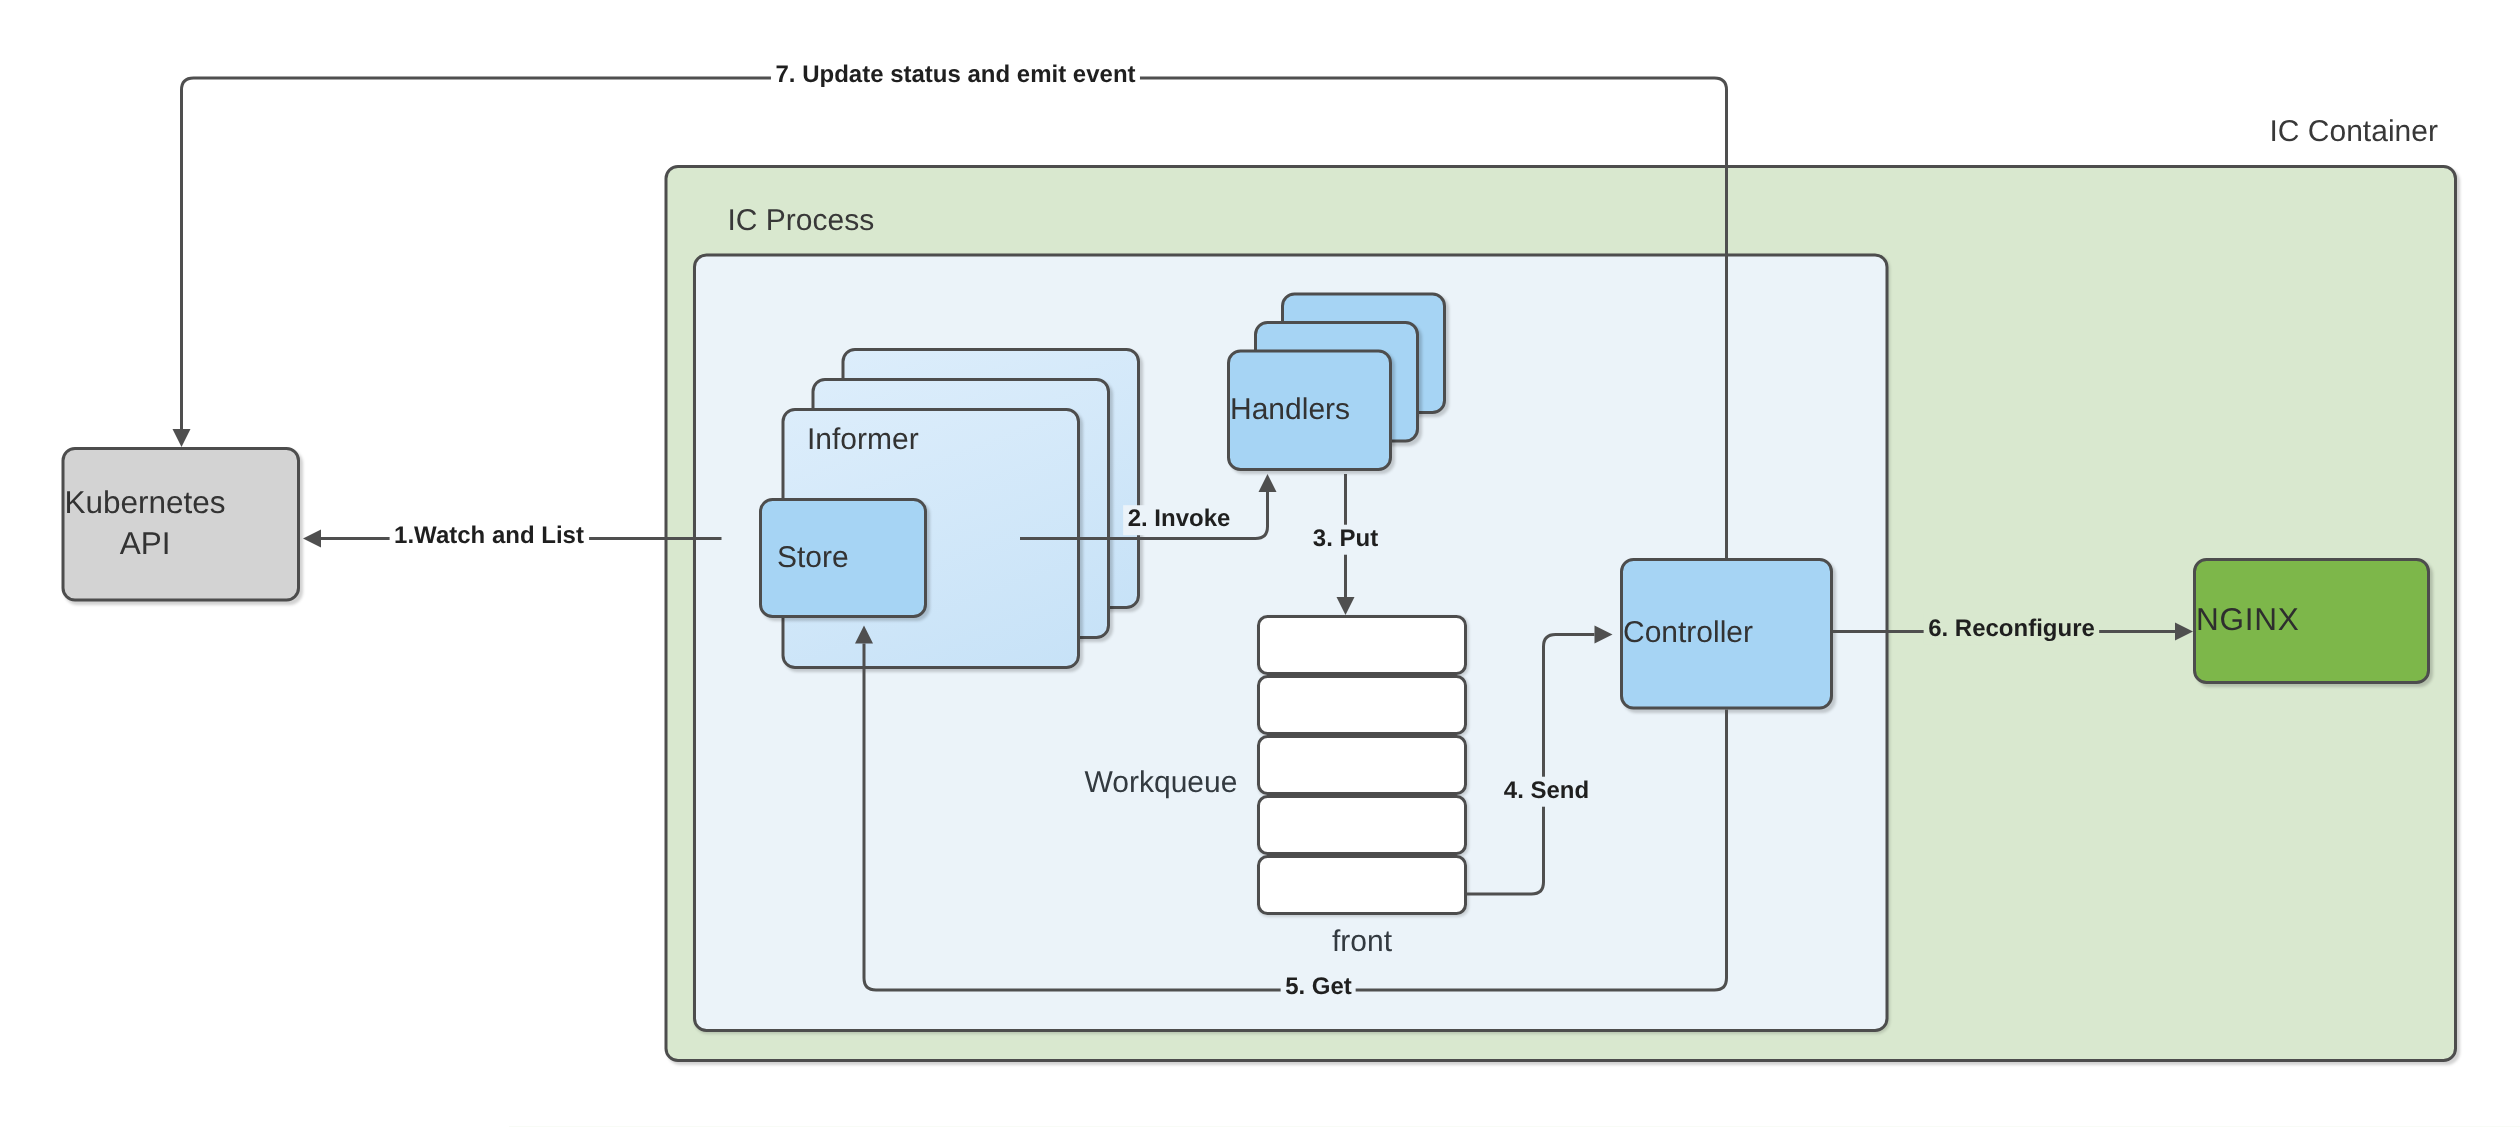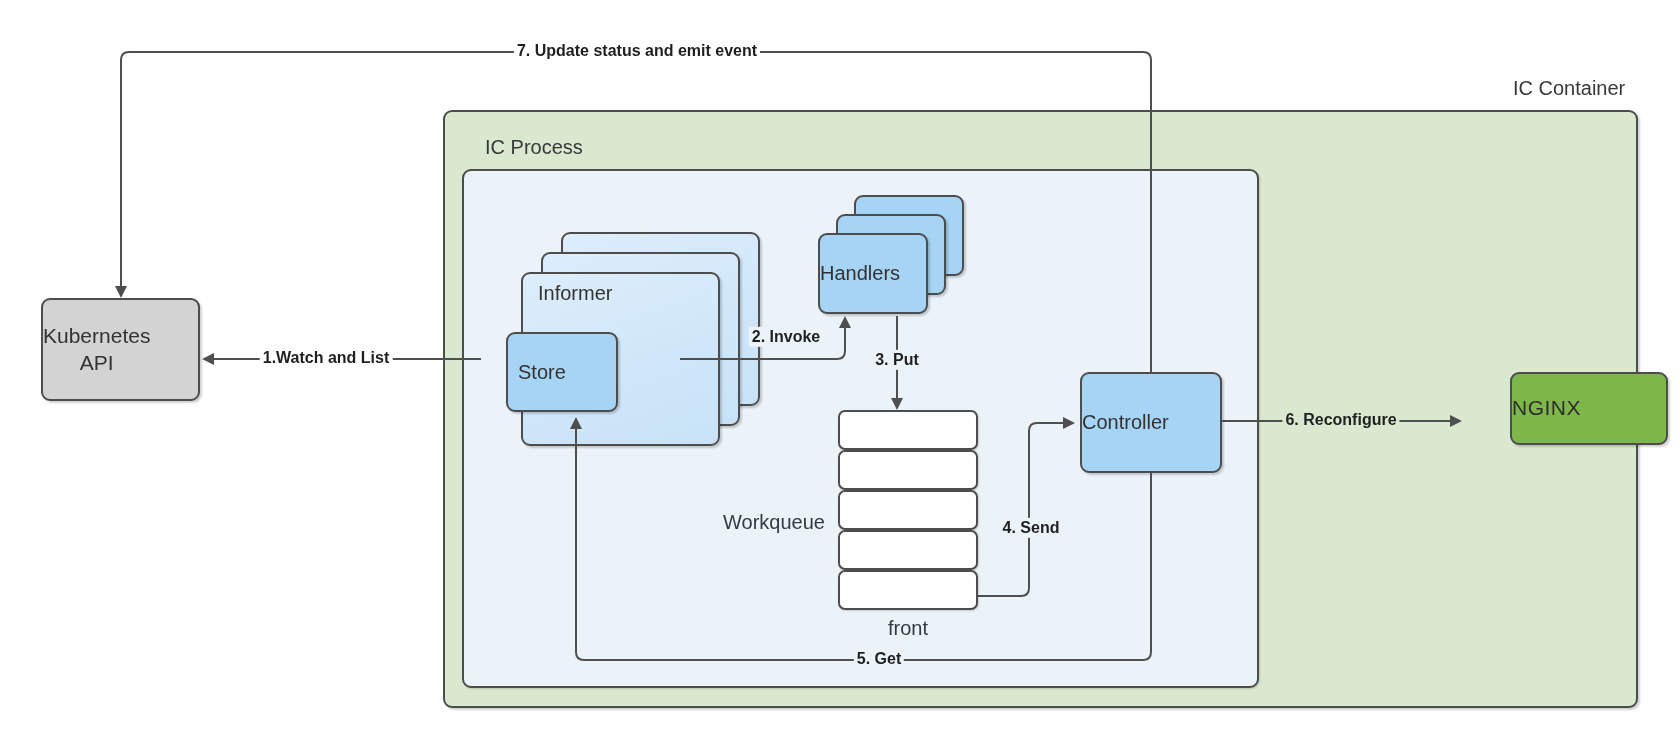--- a/index.html
+++ b/index.html
@@ -85,21 +85,21 @@
       <div class="qcell"></div>
       <div class="qcell"></div>
     </div>
   <span class="side-label" style="left:723px;top:511px;">Workqueue</span>
   <span class="side-label" style="left:838px;top:617px;width:140px;text-align:center;">front</span>
 
   <div class="box blue-node" style="left:1080px;top:372px;width:142px;height:101px;">
     <span>Controller</span>
   </div>
 
-  <div class="box nginx-node" style="left:1462px;top:372px;width:158px;height:73px;margin-left:48px;">
+  <div class="box nginx-node" style="left:1462px;top:372px;width:158px;height:84px;">
     <span>NGINX</span>
   </div>
 
   <svg class="edges" width="1680" height="751" viewBox="0 0 1680 751">
     <g>
       <path d="M 1151 372 L 1151 60 Q 1151 52 1143 52 L 129 52 Q 121 52 121 60 L 121 286"></path>
       <polygon points="115,286 127,286 121,298"></polygon>
     </g>
     <g>
       <path d="M 481 359 L 214 359"></path>
@@ -122,19 +122,19 @@
       <polygon points="570,429 582,429 576,417"></polygon>
     </g>
     <g>
       <path d="M 1222 421 L 1450 421"></path>
       <polygon points="1450,415 1450,427 1462,421"></polygon>
     </g>
   </svg>
 
   <span class="edge-label bg-white" style="left:637px;top:51px;text-align:center;">7. Update status and emit event</span>
   <span class="edge-label bg-white" style="left:326px;top:358px;">1.Watch and List</span>
-  <span class="edge-label bg-process" style="left:786px;top:337px;">2. Invoke</span>
+  <span class="edge-label bg-process" style="left:786px;top:347px;">2. Invoke</span>
   <span class="edge-label bg-process" style="left:897px;top:360px;">3. Put</span>
   <span class="edge-label bg-process" style="left:1031px;top:528px;">4. Send</span>
   <span class="edge-label bg-process" style="left:879px;top:659px;">5. Get</span>
   <span class="edge-label bg-green" style="left:1341px;top:420px;">6. Reconfigure</span>
 
 </div>
 
 </body></html>

